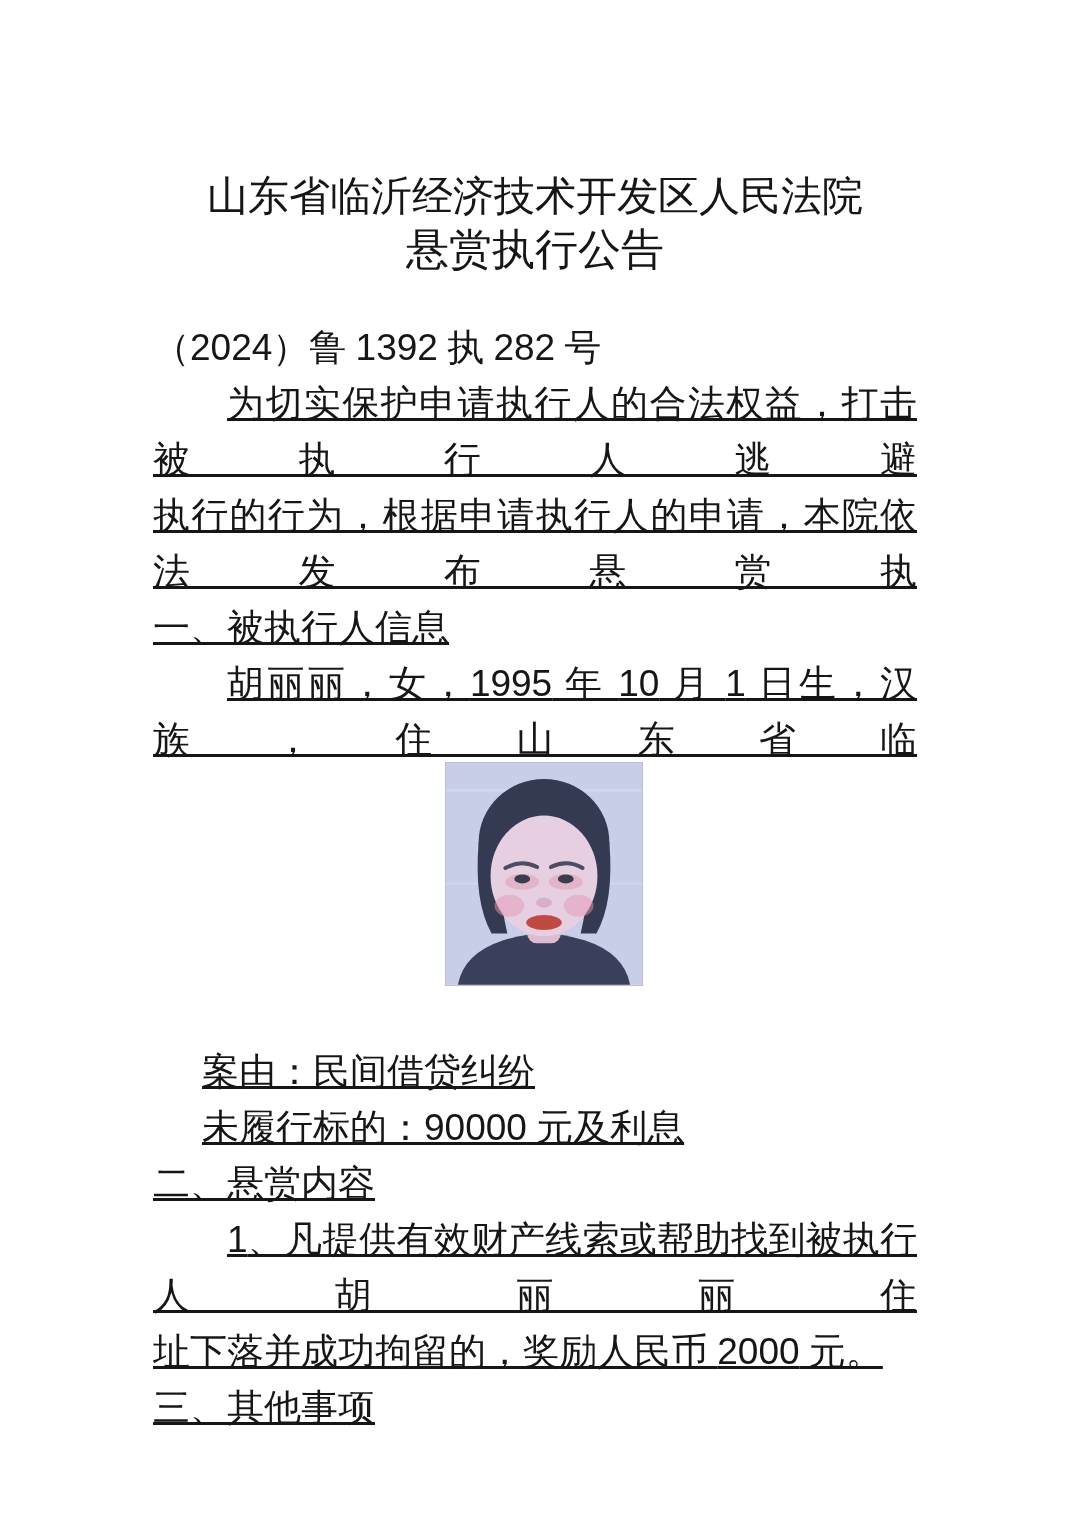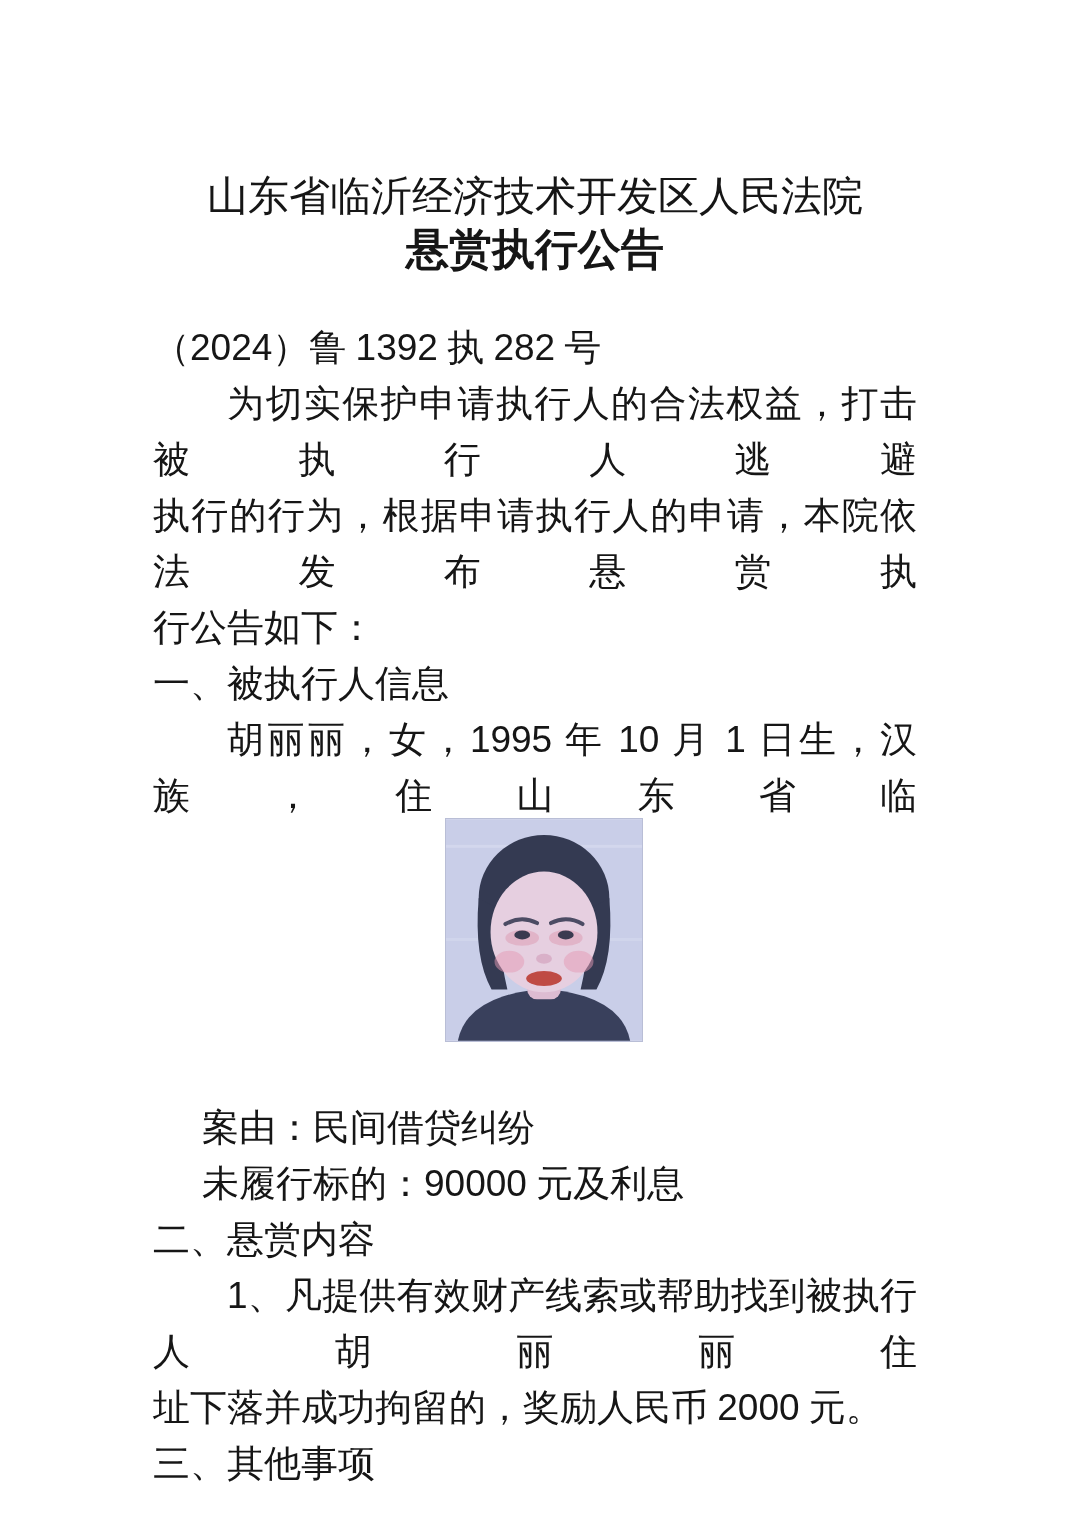--- a/index.html
+++ b/index.html
@@ -6,26 +6,26 @@
   .page{
     width:1080px;height:1527px;background:#ffffff;position:relative;overflow:hidden;
     font-family:"Liberation Serif","DejaVu Serif",serif;color:#161616;margin-top:40px;
   }
   .content{padding:0 163px 0 153px;}
   .title{
     margin:128px 0 0 0;font-size:41px;line-height:56px;text-align:center;
     font-weight:400;letter-spacing:0px;
   }
   .subtitle{
-    margin:0;font-size:43px;line-height:52px;text-align:center;font-weight:700;
+    margin:0;font-size:43px;line-height:52px;text-align:center;font-weight:400;
   }
   .case-number{
     margin-top:44px;font-size:37px;line-height:56px;
   }
-  .line{font-size:37px;line-height:56px;text-align:left;}
+  .line{font-size:37px;line-height:56px;text-align:left;text-decoration:underline;}
   .indent2{text-indent:74px;}
   .indent1{text-indent:49px;}
   .fill{text-align:justify;text-align-last:justify;text-justify:inter-character;}
   .num{font-family:"Liberation Sans","DejaVu Sans",sans-serif;}
   .photo{
     width:198px;height:224px;margin:-6px 0 0 calc(50% - 90px);
     border:1px solid #b9bed6;box-sizing:border-box;display:block;
   }
   .gap-after-photo{margin-top:58px;}
 </style>
@@ -35,21 +35,20 @@
 <div class="page">
   <div class="content">
 
     <h1 class="title">山东省临沂经济技术开发区人民法院</h1>
     <h2 class="subtitle">悬赏执行公告</h2>
 
     <div class="case-number t">（<span class="num">2024</span>）鲁 <span class="num">1392</span> 执 <span class="num">282</span> 号</div>
 
     <div class="line t indent2 fill">为切实保护申请执行人的合法权益，打击被执行人逃避</div>
     <div class="line t fill">执行的行为，根据申请执行人的申请，本院依法发布悬赏执</div>
-    <div class="line t">行公告如下：</div>
 
     <div class="line t">一、被执行人信息</div>
     <div class="line t indent2 fill">胡丽丽，女，<span class="num">1995</span> 年 <span class="num">10</span> 月 <span class="num">1</span> 日生，汉族，住山东省临</div>
 
     <svg class="photo" viewBox="0 0 198 224" xmlns="http://www.w3.org/2000/svg" aria-hidden="true">
       <rect x="0" y="0" width="198" height="224" fill="#c9cee8"></rect>
       <rect x="0" y="26" width="198" height="3" fill="#d6daee" opacity="0.8"></rect>
       <rect x="0" y="120" width="198" height="3" fill="#d6daee" opacity="0.6"></rect>
       <g>
         <ellipse cx="99" cy="80" rx="66" ry="64" fill="#343a52"></ellipse>

